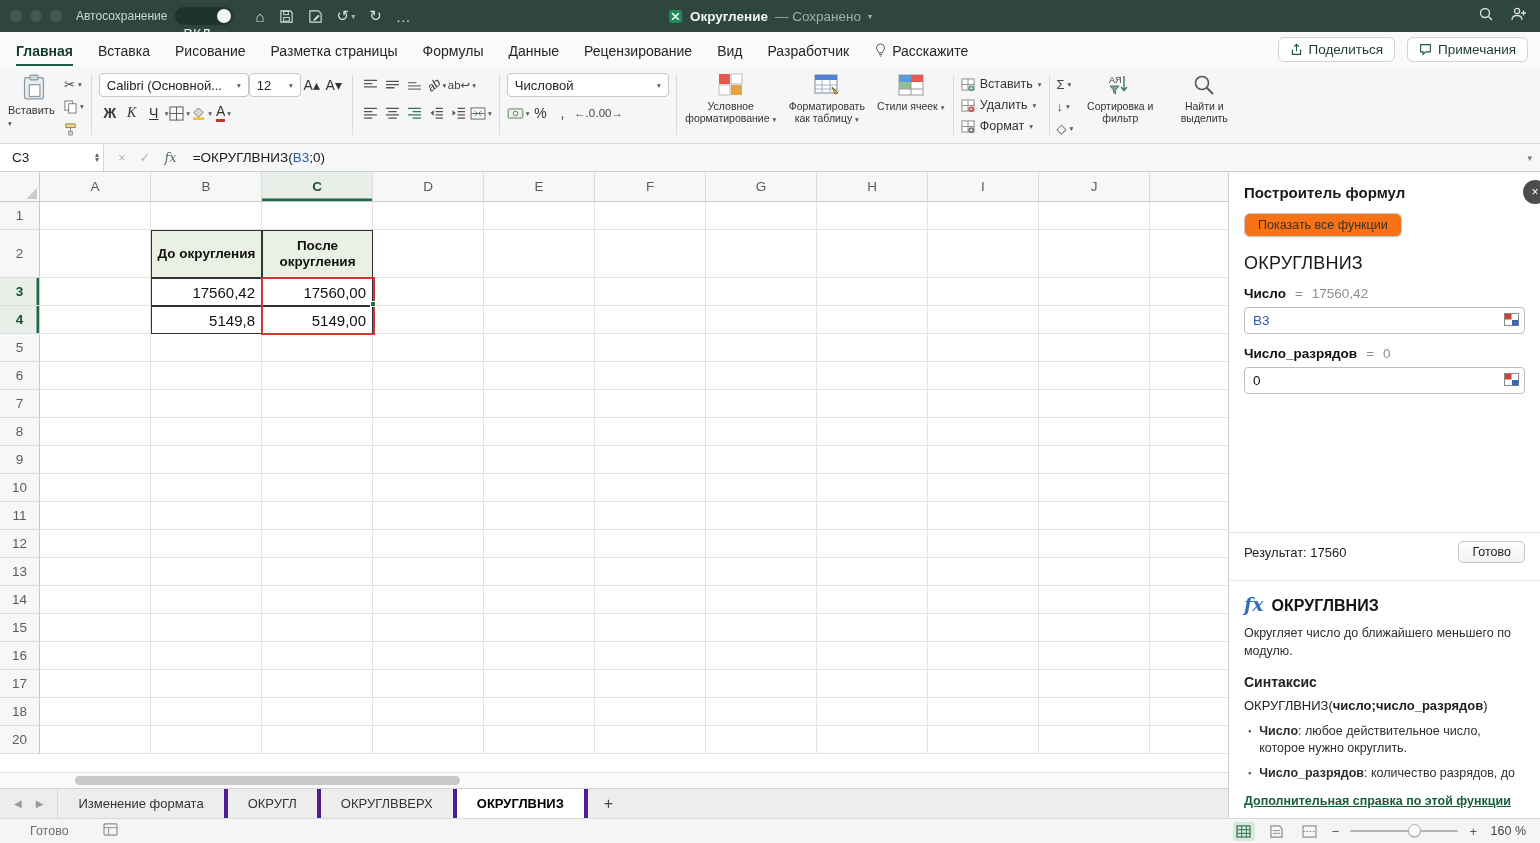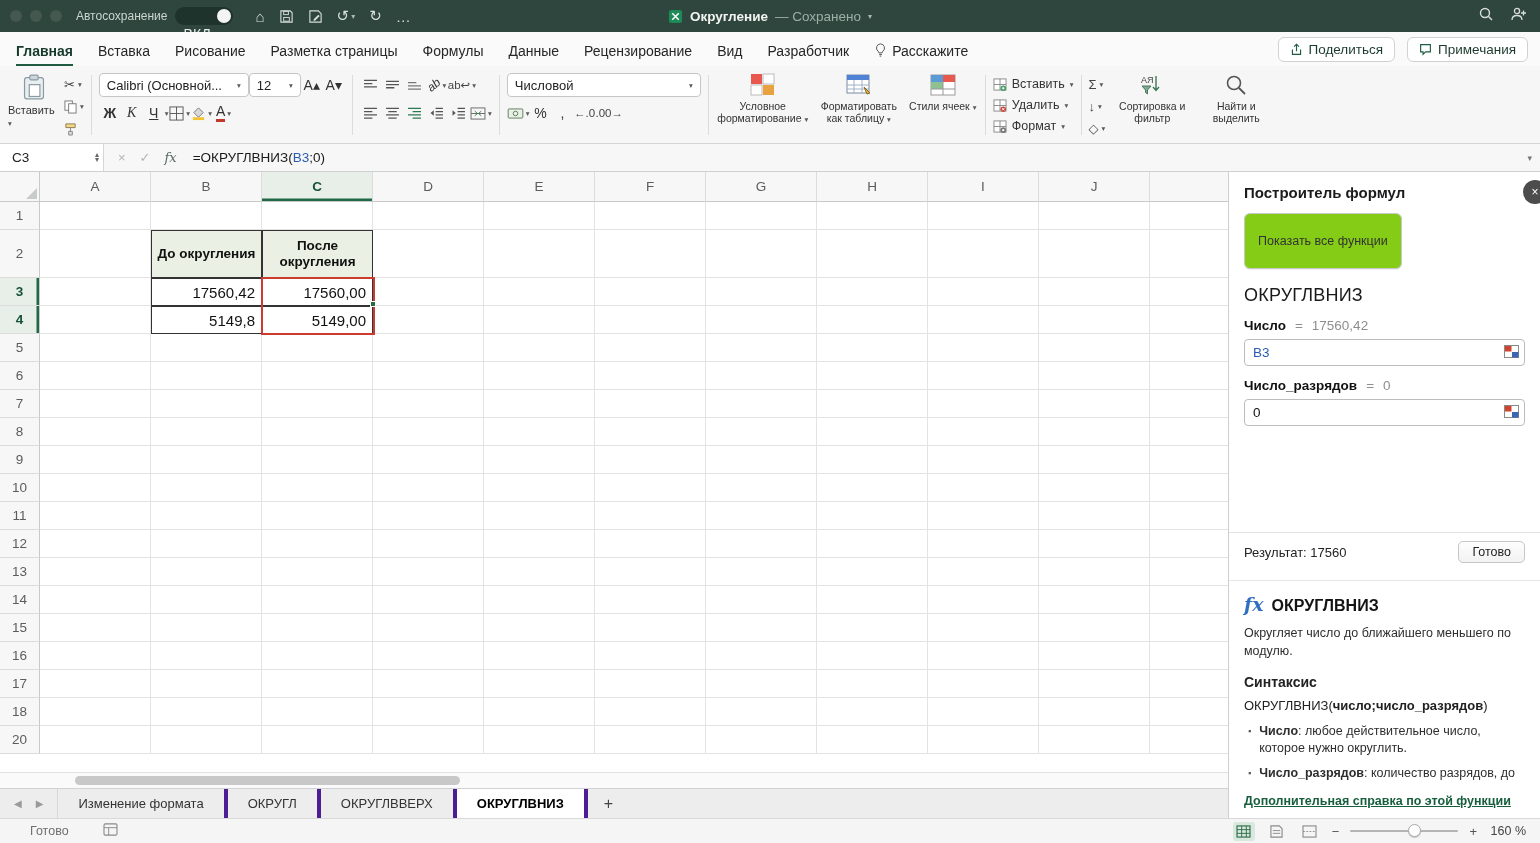--- a/index.html
+++ b/index.html
@@ -95,21 +95,21 @@
   .stab { display:flex; align-items:center; padding:0 20px; font-size:13px; color:#333; border-right:4px solid #4c1d95; white-space:nowrap; }
   .stab:first-of-type { border-left:1px solid #d8d8d8; }
   .stab.active { background:#fff; font-weight:700; color:#000; }
   .stab-add { display:flex; align-items:center; padding:0 16px; font-size:16px; color:#444; }
 
   
   .panel { flex:1 1 auto; background:#fff; border-left:1px solid #cfcfcf; position:relative; overflow:hidden; display:flex; flex-direction:column; }
   .fb-close { position:absolute; top:8px; right:-7px; width:24px; height:24px; border-radius:50%; background:#4c4c4c; color:#fff; display:flex; align-items:center; justify-content:center; font-size:12px; }
   .fb-top { padding:12px 15px 0; }
   .fb-title { font-size:15px; font-weight:700; color:#1b1b1d; }
-  .fb-showall { display:inline-block; margin-top:12px; border:1px solid #c9c9c9; border-radius:6px; background:#84cc16; padding:20px 13px; font-size:12.5px; color:#333; box-shadow:0 1px 1px rgba(0,0,0,.07); }
+  .fb-showall { display:inline-block; margin-top:12px; border:1px solid #c9c9c9; border-radius:6px; background:#f97316; padding:4px 13px; font-size:12.5px; color:#333; box-shadow:0 1px 1px rgba(0,0,0,.07); }
   .fb-fn { font-size:18px; color:#1a1a1a; margin:16px 0 4px; letter-spacing:.2px; }
   .fb-arg-label { display:flex; align-items:baseline; gap:9px; font-size:13.5px; margin:12px 0 6px; }
   .fb-arg-label b { font-weight:700; color:#111; }
   .fb-arg-label .muted { color:#8e8e8e; }
   .fb-input { position:relative; height:27px; border:1px solid #bdbdbd; border-radius:4px; display:flex; align-items:center; padding:0 28px 0 8px; font-size:13.5px; color:#111; background:#fff; }
   .fb-input.ref { color:#2a5db0; }
   .picker { position:absolute; right:5px; top:5px; }
   .fb-spacer { flex:1 1 auto; }
   .fb-result { border-top:1px solid #e3e3e3; padding:8px 15px; display:flex; align-items:center; justify-content:space-between; font-size:13px; color:#222; }
   .fb-done { border:1px solid #c6c6c6; border-radius:5px; background:linear-gradient(#fefefe,#f2f2f2); padding:3px 13px; font-size:12.5px; color:#222; }
@@ -392,21 +392,21 @@
             </svg>
           <span class="chev">▾</span>
         </span>
       </div>
     </div>
 
     <div class="vsep"></div>
 
     <div class="rg">
       <div class="rrow">
-        <div class="combo" style="width:194px">
+        <div class="combo" style="width:162px">
             <span>Числовой</span>
             <span class="chev">▾</span>
           </div>
       </div>
       <div class="rrow">
         <span class="ib">
           <svg width="17" height="11" viewBox="0 0 18 12">
               <rect x="1" y="1" width="16" height="10" rx="1" fill="#e9f0e6" stroke="#5a7a5a"></rect>
               <circle cx="9" cy="6" r="2.5" fill="none" stroke="#5a7a5a"></circle>
             </svg>

